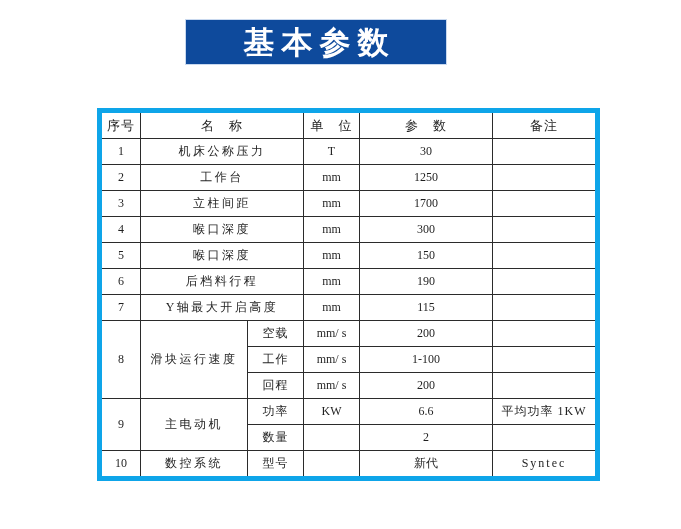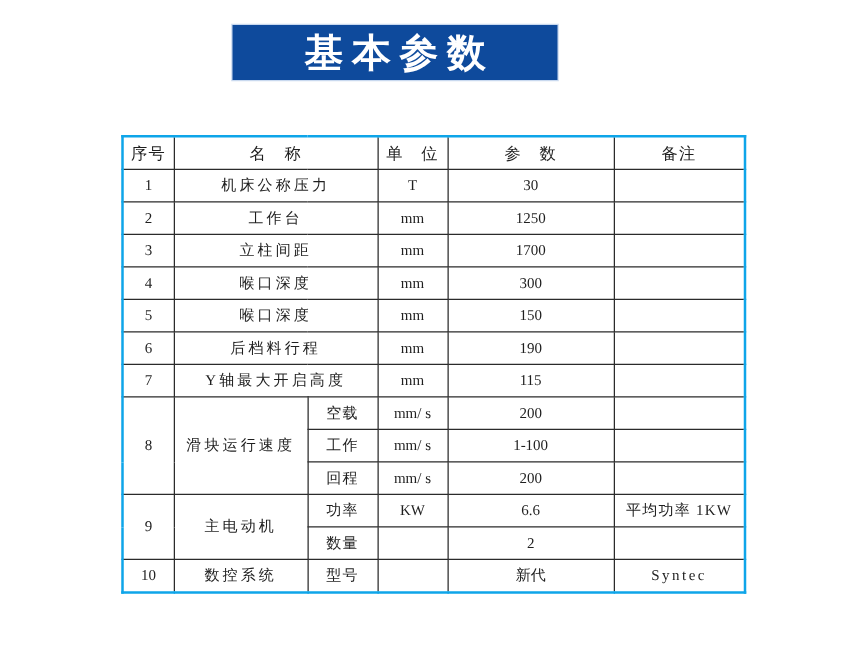--- a/index.html
+++ b/index.html
@@ -28,21 +28,21 @@
     text-indent: 7px;
     box-shadow: 0 0 0 1px #c9d9ef;
   }
   table.params {
     position: absolute;
     left: 97px;
     top: 108px;
     width: 498px;
     border-collapse: collapse;
     table-layout: fixed;
-    border: 2px solid #0ea5e9;
+    border: 5px solid #0ea5e9;
   }
   .params th, .params td {
     border: 1px solid #2b2b2b;
     height: 25px;
     padding: 0;
     font-size: 12px;
     font-weight: normal;
     color: #1f1f1f;
     text-align: center;
     vertical-align: middle;

